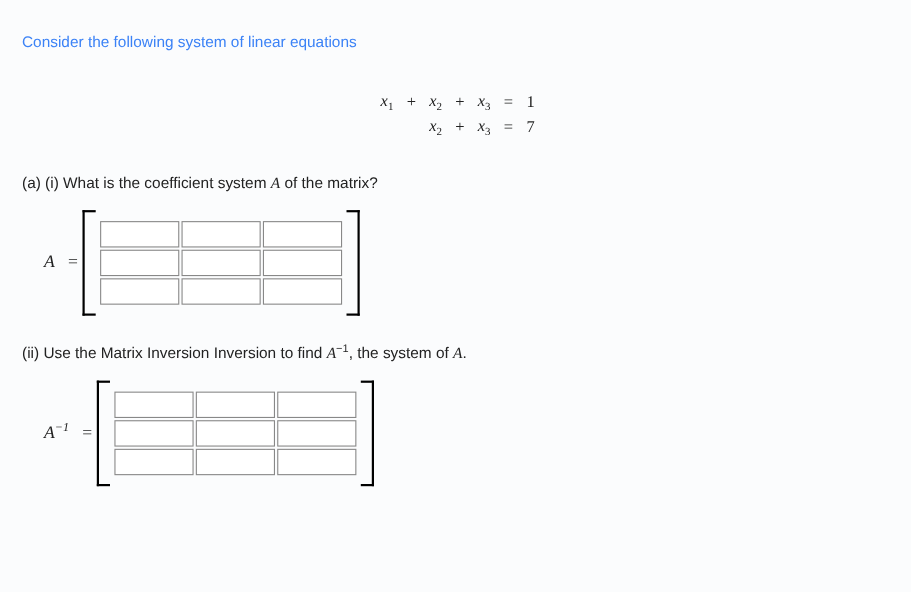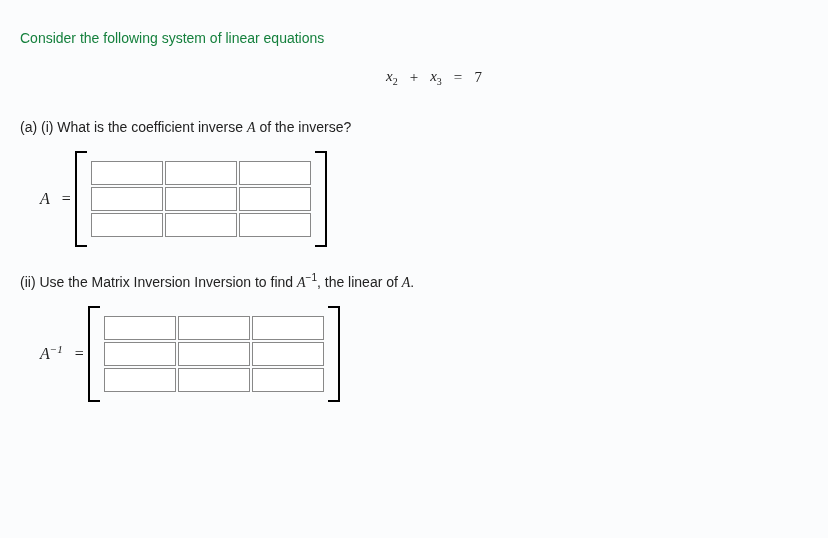--- a/index.html
+++ b/index.html
@@ -12,22 +12,22 @@
       font-size: 14px;
       color: #222;
       background: #fbfcfd;
       width: 828px;
       height: 538px;
       padding: 30px 20px 20px 20px;
       overflow: hidden;
     }
     .intro {
       font-size: 14px;
-      margin-bottom: 20px;
-      color: #15803d;
+      margin-bottom: 36px;
+      color: #3b82f6;
     }
     .system {
       font-family: "Times New Roman", serif;
       font-size: 15px;
       margin-left: 320px;
       margin-bottom: 30px;
     }
     .system table {
       border-collapse: collapse;
     }
@@ -115,35 +115,44 @@
     
   </style>
 </head>
 <body>
 
 <div class="intro">Consider the following system of linear equations</div>
 
 <div class="system">
   <table>
     <tbody>
+        <tr>
+      <td><span class="var">x</span><span class="sub">1</span></td>
+      <td>+</td>
+      <td><span class="var">x</span><span class="sub">2</span></td>
+      <td>+</td>
+      <td><span class="var">x</span><span class="sub">3</span></td>
+      <td>=</td>
+      <td>1</td>
+    </tr>
     <tr>
       <td><span class="var"></span><span class="sub"></span></td>
       <td></td>
       <td><span class="var">x</span><span class="sub">2</span></td>
       <td>+</td>
       <td><span class="var">x</span><span class="sub">3</span></td>
       <td>=</td>
       <td>7</td>
     </tr>
   </tbody>
     </table>
 </div>
 
 <div class="question">
-  <span>(a) (i) What is the coefficient inverse </span><span class="mathit">A</span><span> of the inverse?</span>
+  <span>(a) (i) What is the coefficient system </span><span class="mathit">A</span><span> of the matrix?</span>
 </div>
 
 <div class="matrix-row">
   <span class="matrix-label">
     <span>A</span>
   </span>
   <span class="eq">=</span>
   <div class="matrix-wrap">
     <div class="bracket-left"></div>
     <div class="matrix-grid cols3">
@@ -155,21 +164,21 @@
       <input type="text" style="">
       <input type="text" style="">
       <input type="text" style="">
       <input type="text" style="">
     </div>
     <div class="bracket-right"></div>
   </div>
 </div>
 
 <div class="question">
-  <span>(ii) Use the Matrix Inversion Inversion to find </span><span class="mathit">A</span><span class="sup">−1</span><span>, the linear of </span><span class="mathit">A</span><span>.</span>
+  <span>(ii) Use the Matrix Inversion Inversion to find </span><span class="mathit">A</span><span class="sup">−1</span><span>, the system of </span><span class="mathit">A</span><span>.</span>
 </div>
 
 <div class="matrix-row">
   <span class="matrix-label">
     <span>A</span><span class="sup">−1</span>
   </span>
   <span class="eq">=</span>
   <div class="matrix-wrap">
     <div class="bracket-left"></div>
     <div class="matrix-grid cols3">

